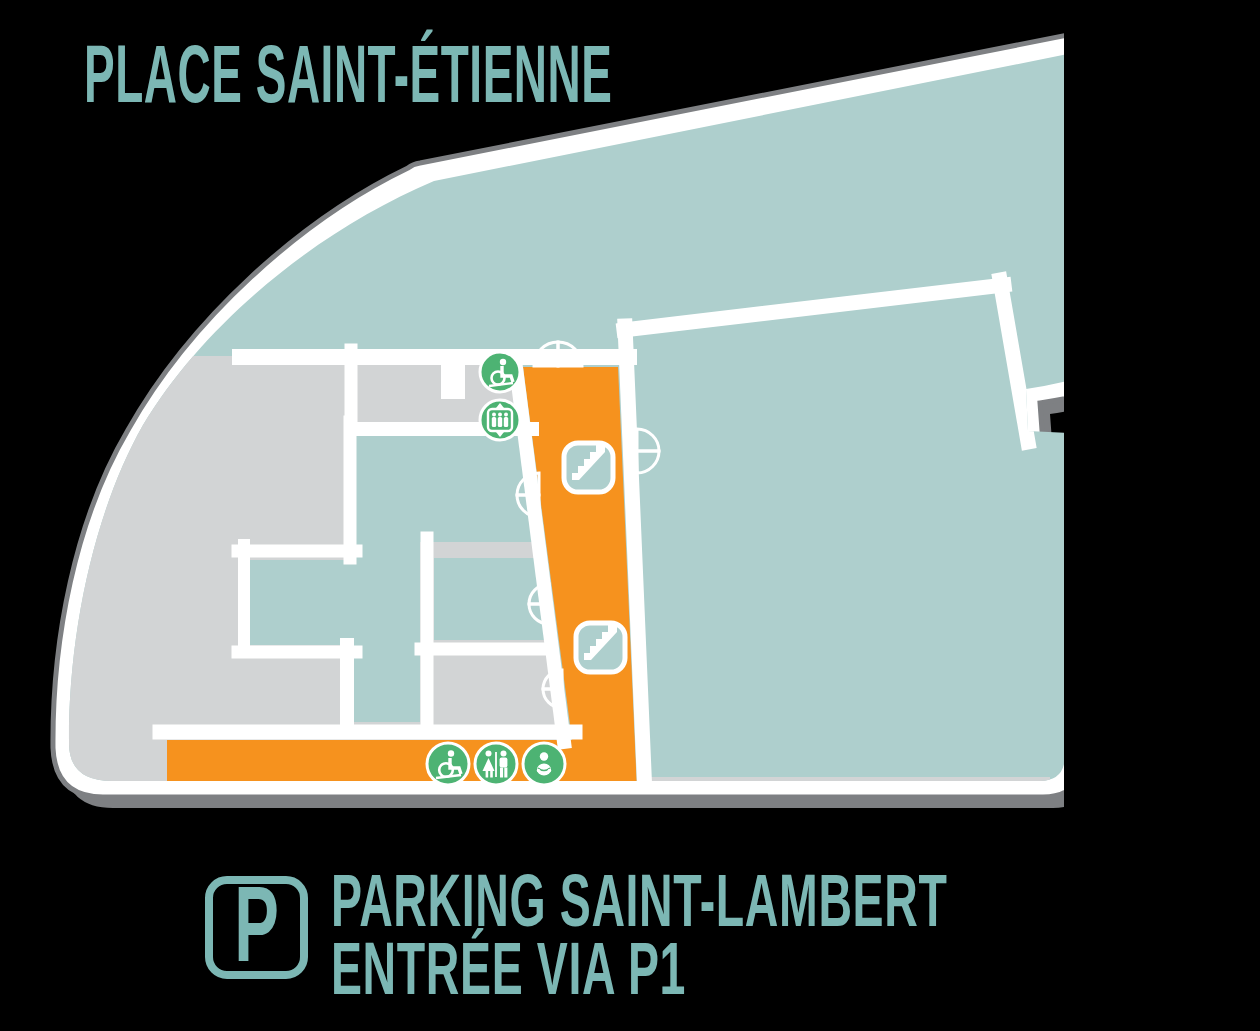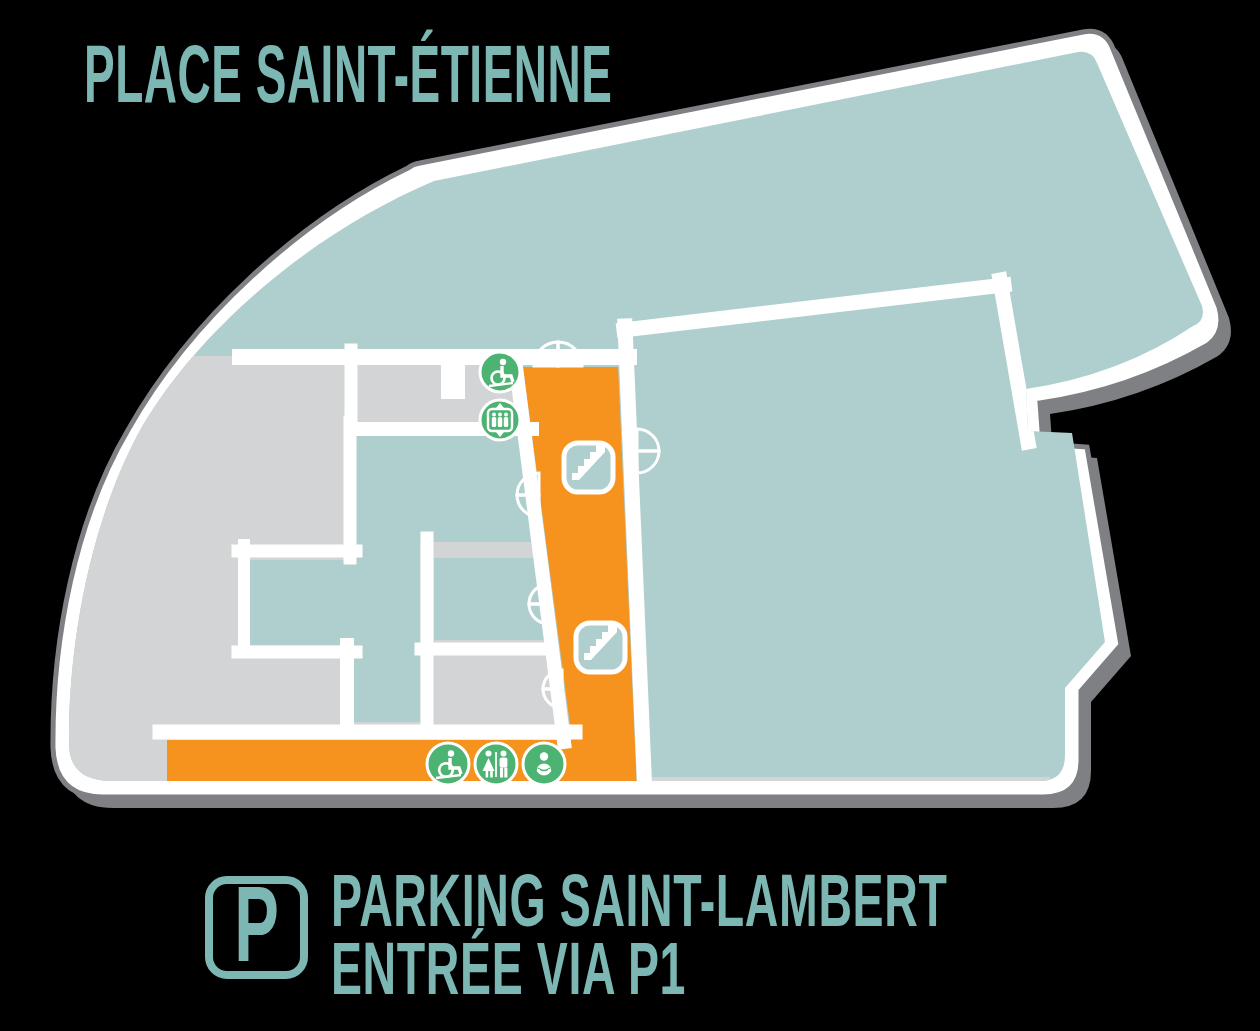--- a/index.html
+++ b/index.html
@@ -1,16 +1,16 @@
 <!DOCTYPE html>
 <html style="--background: #000000; --teal: #aecfcd; --gray: #d2d4d5; --orange: #f6921e; --green: #4db373; --outline: #7e8083; --text_teal: #7cb7b4; --white: #ffffff;"><head>
 <meta charset="utf-8">
 <style>
   html,body{margin:0;padding:0;background:var(--background,#000);}
-  .stage{position:relative;width:1260px;height:1031px;overflow:hidden;
+  .stage{position:relative;width:1064px;height:1031px;overflow:hidden;
          font-family:"Liberation Sans",sans-serif;border-radius:21px;}
   svg{display:block}
   .teal{fill:var(--teal,#aecfcd)}
   .gray{fill:var(--gray,#d2d4d5)}
   .orange{fill:var(--orange,#f6921e)}
   .wall{stroke:#ffffff;fill:none;stroke-linecap:square}
   .door{stroke:#ffffff;stroke-width:3;fill:none}
   .ic-ring{fill:var(--green,#4db373);stroke:#ffffff;stroke-width:3}
   .glyph{fill:#ffffff}
   .glyph-ln{stroke:#ffffff;fill:none}

